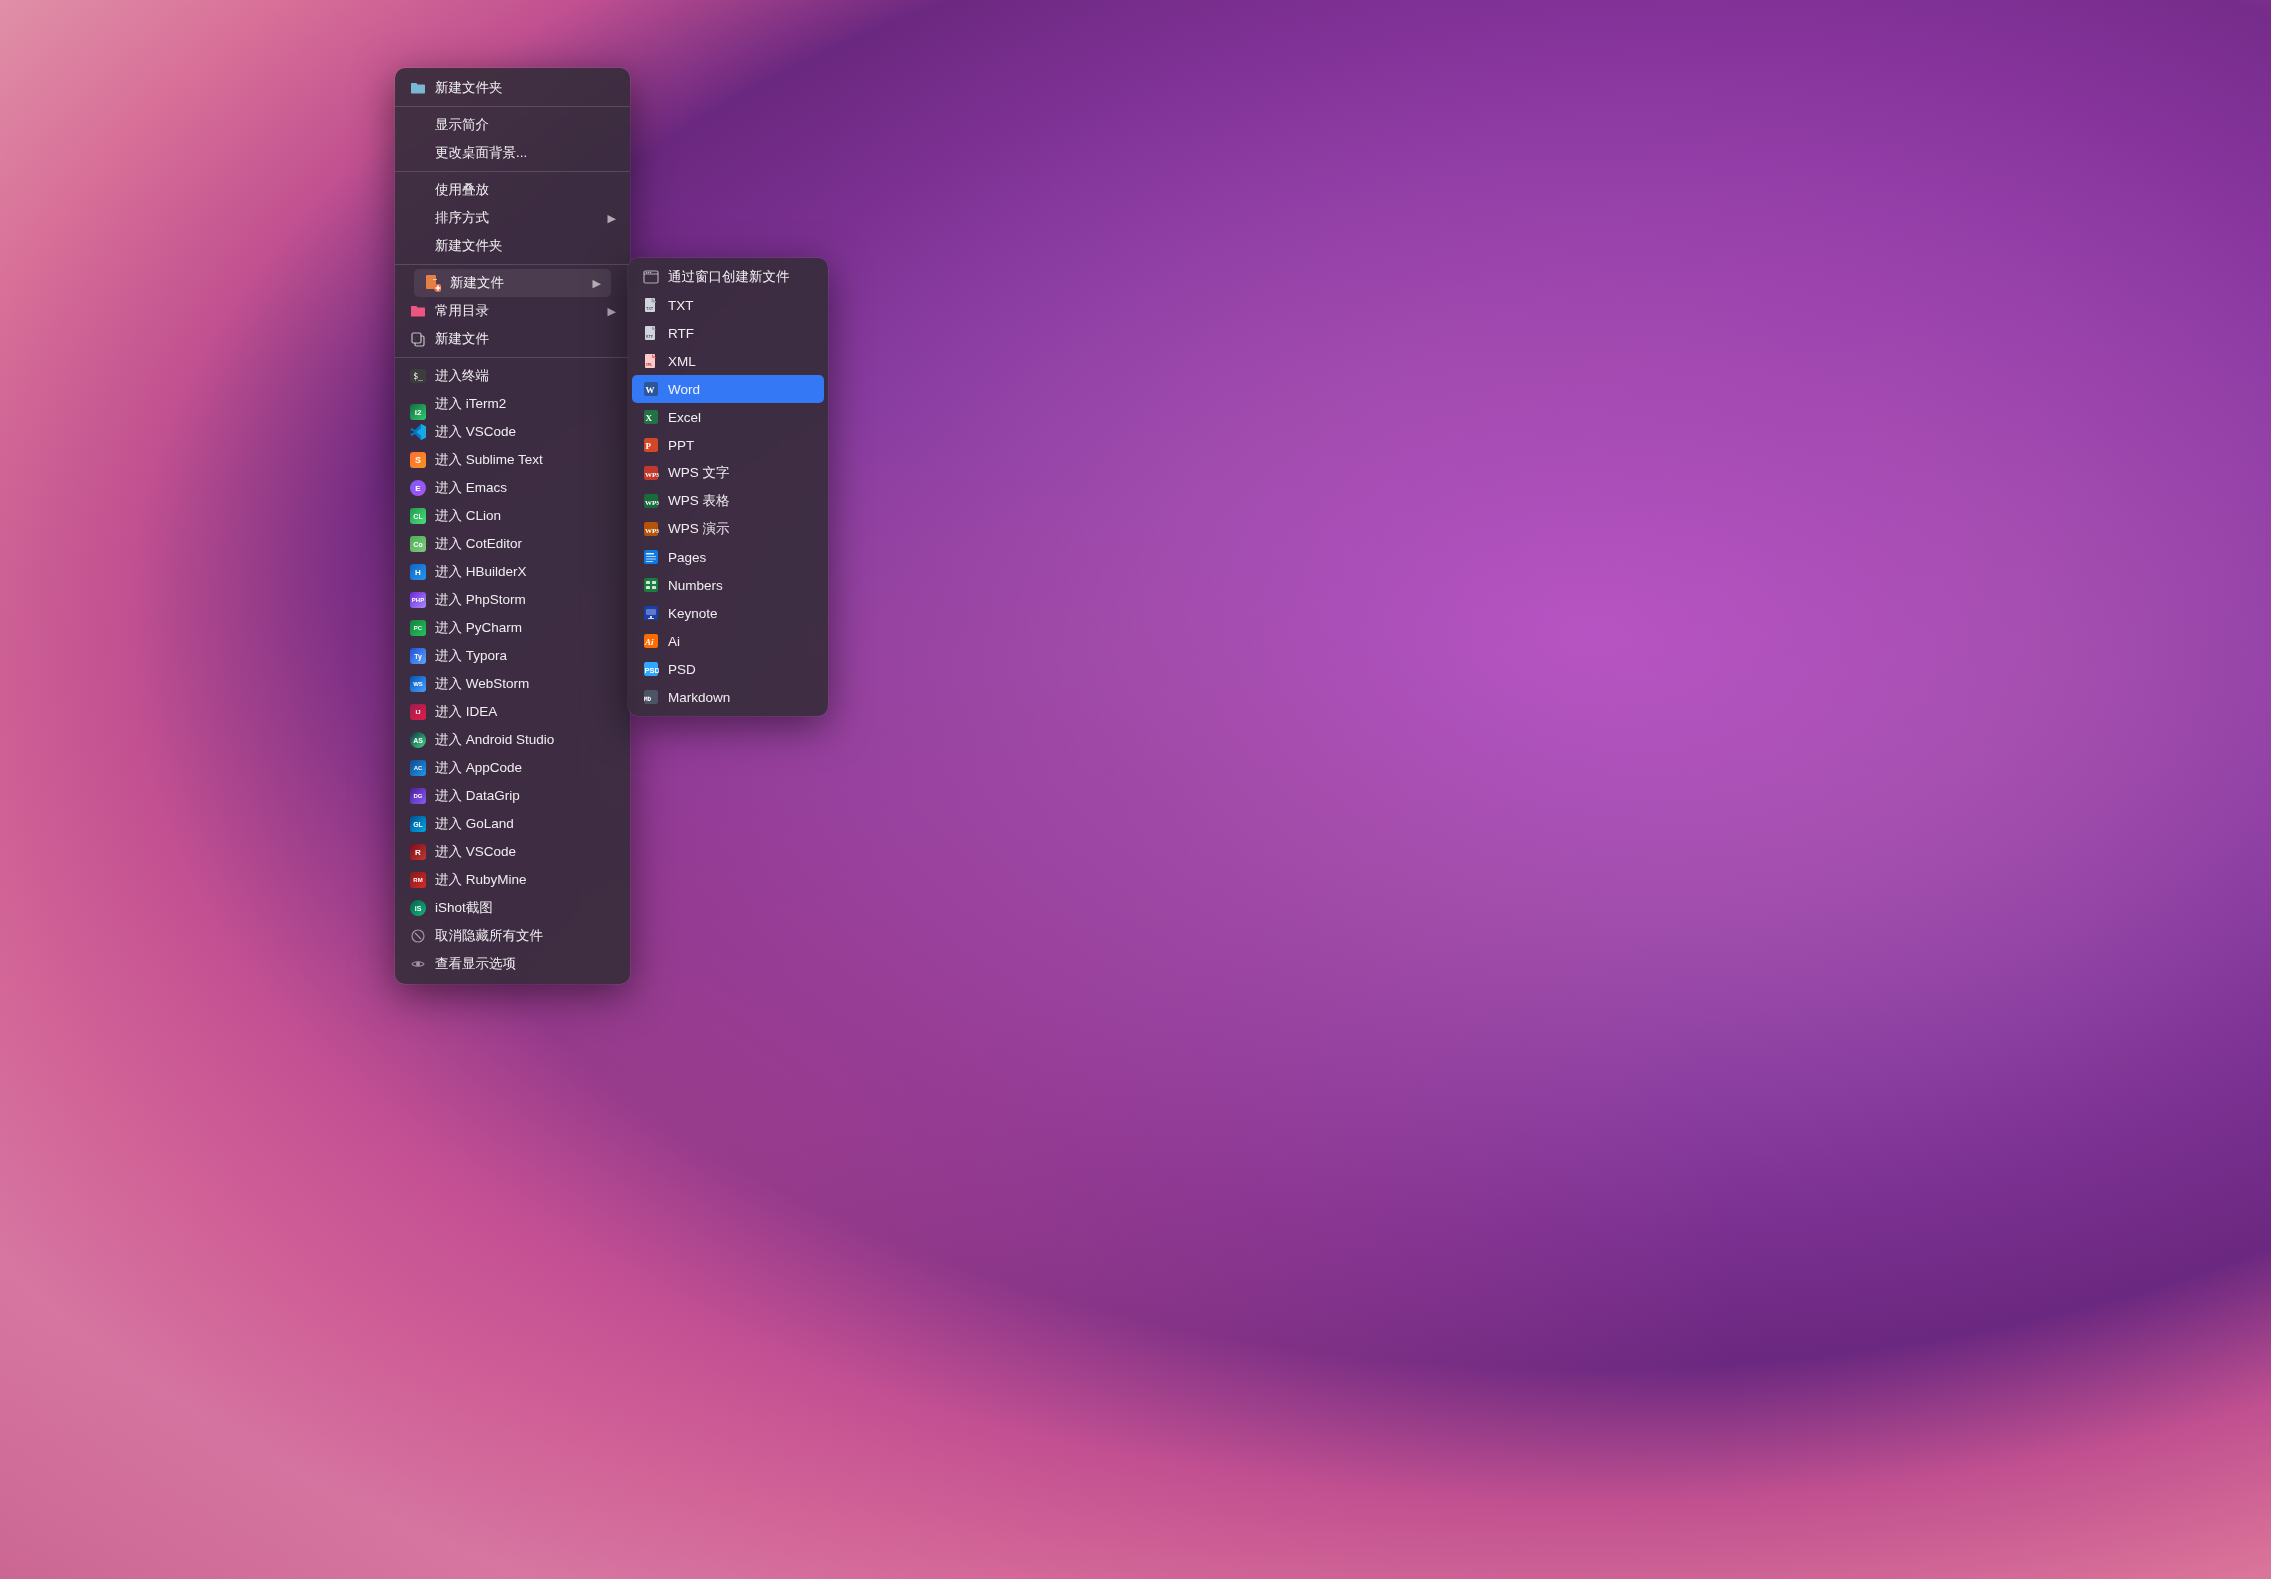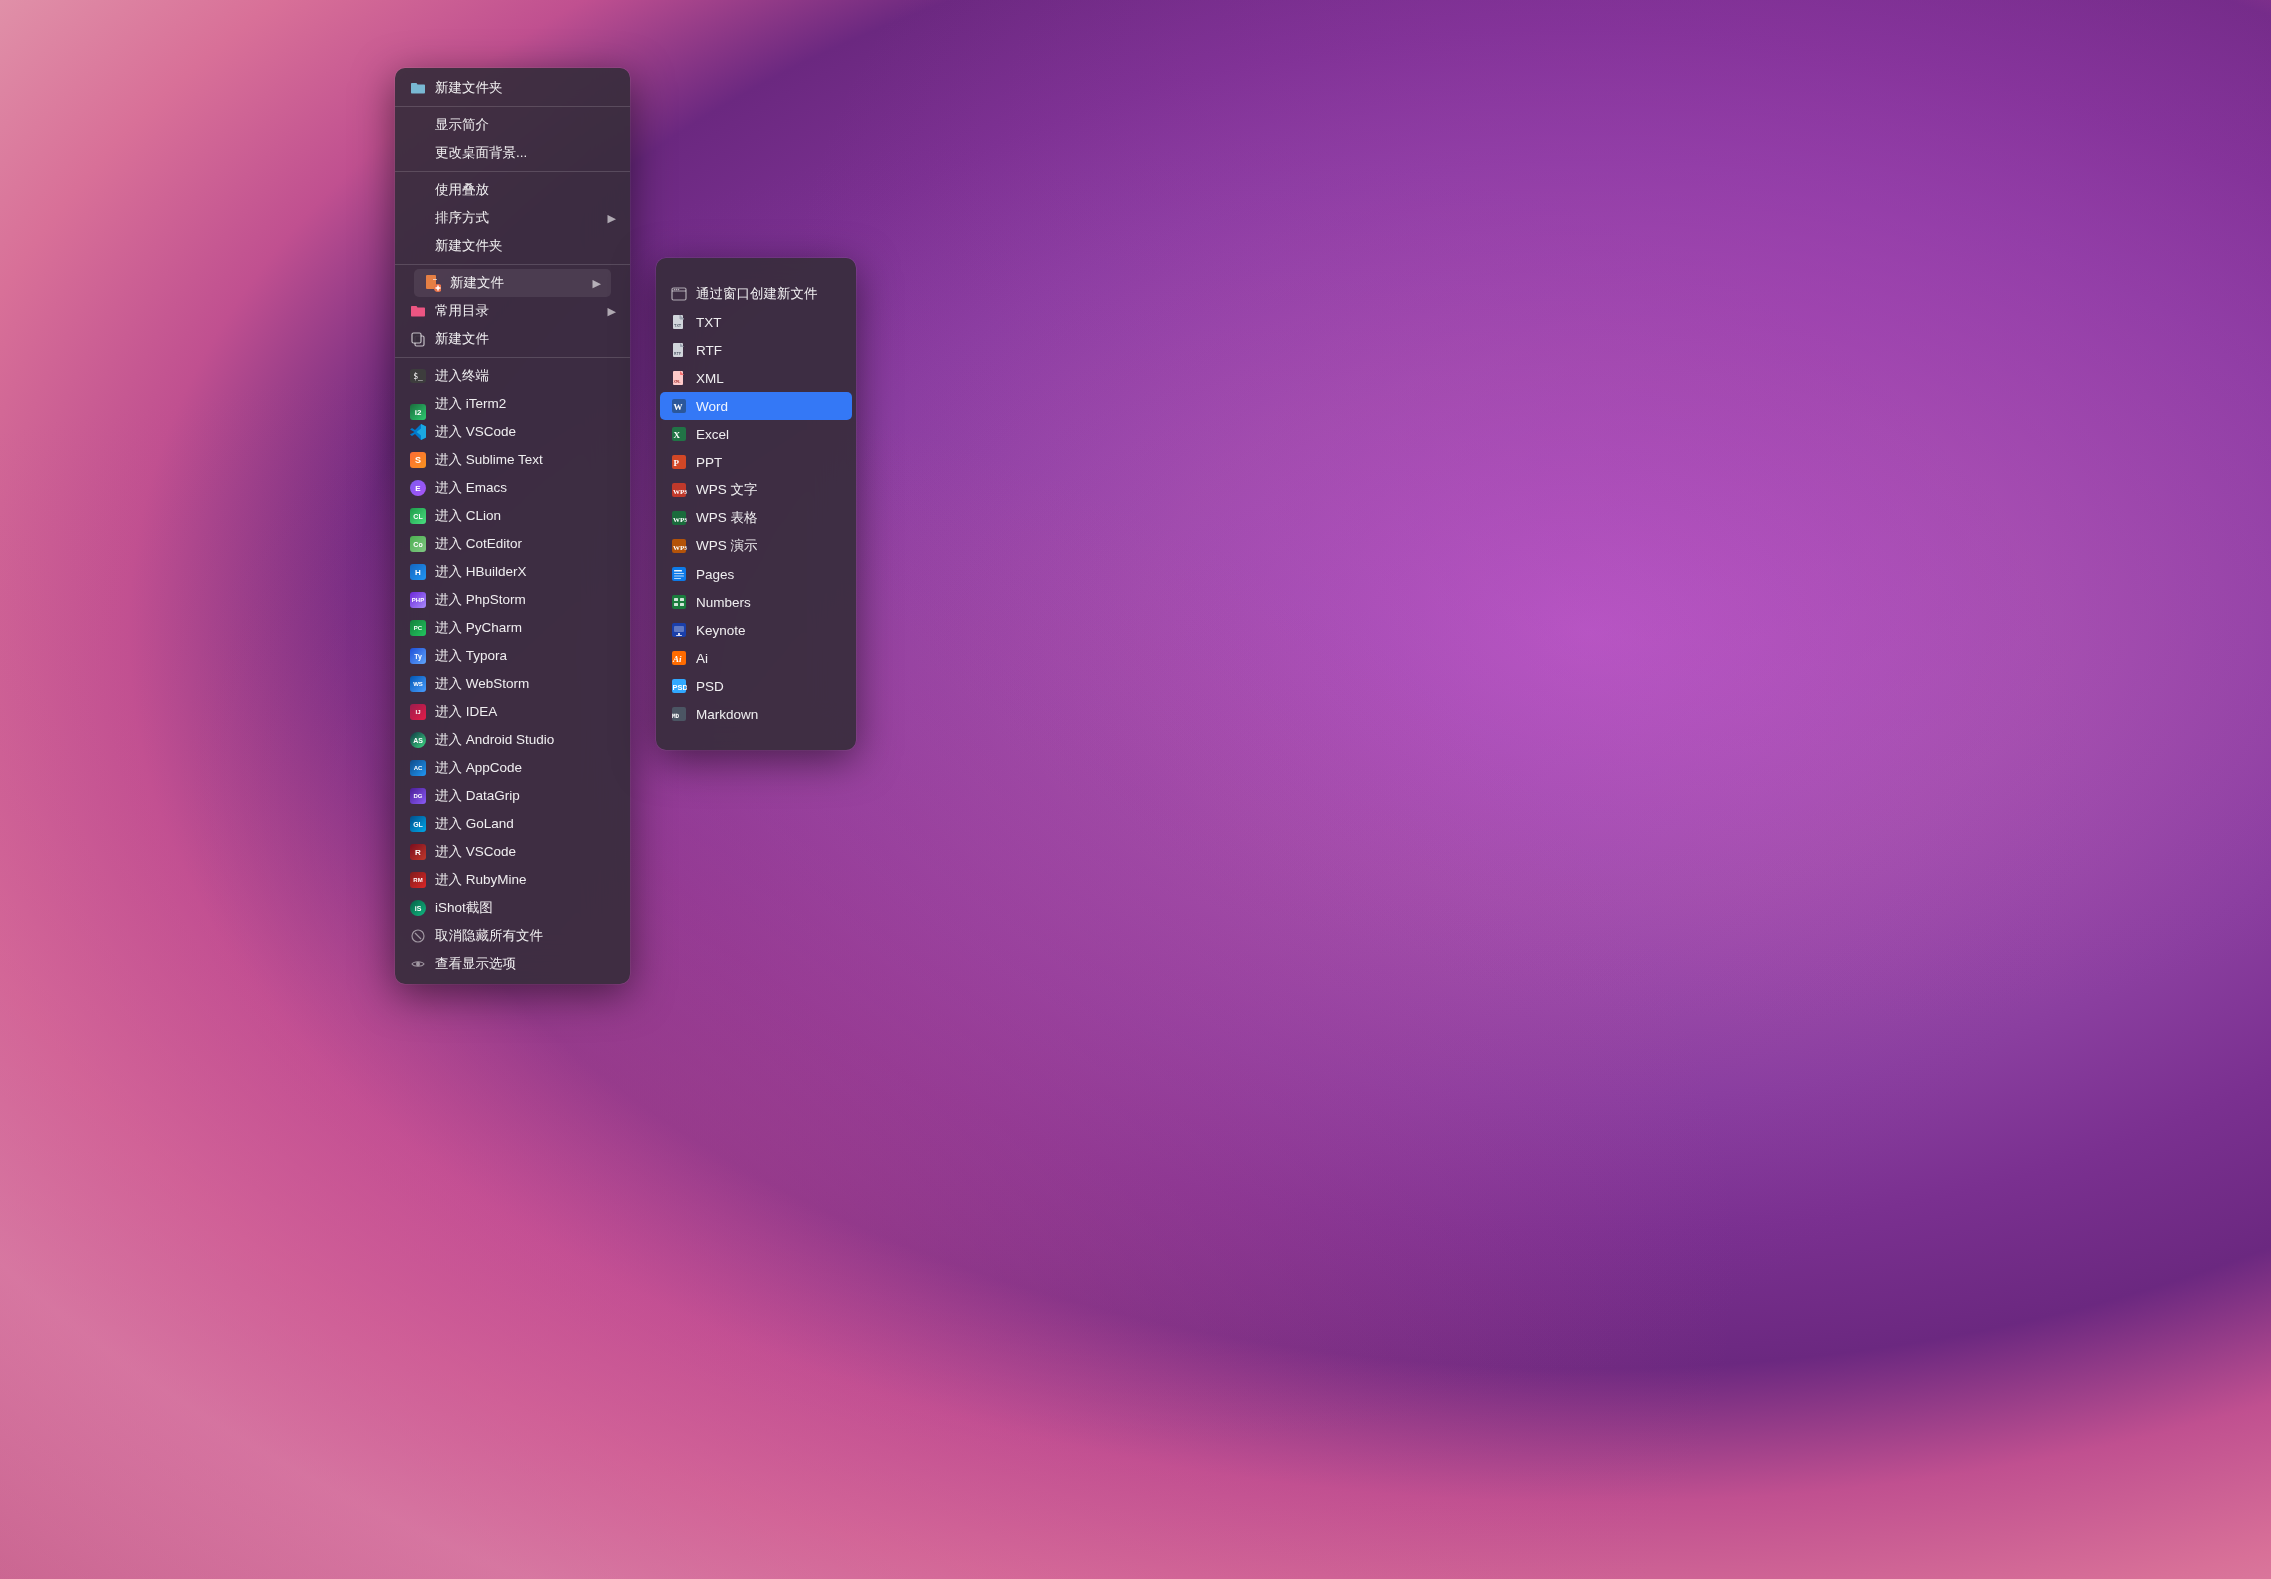--- a/index.html
+++ b/index.html
@@ -37,28 +37,28 @@
       background: rgba(55, 45, 60, 0.92);
       backdrop-filter: blur(20px);
       -webkit-backdrop-filter: blur(20px);
       border-radius: 10px;
       padding: 6px 0;
       box-shadow: 0 10px 40px rgba(0,0,0,0.5), 0 0 0 0.5px rgba(255,255,255,0.15);
     }
 
     .submenu {
       position: absolute;
-      left: 656px;
+      left: 628px;
       top: 258px;
       width: 200px;
       background: rgba(55, 45, 60, 0.92);
       backdrop-filter: blur(20px);
       -webkit-backdrop-filter: blur(20px);
       border-radius: 10px;
-      padding: 22px 0;
+      padding: 5px 0;
       box-shadow: 0 10px 40px rgba(0,0,0,0.5), 0 0 0 0.5px rgba(255,255,255,0.15);
     }
 
     .menu-item {
       display: flex;
       align-items: center;
       padding: 5px 14px;
       color: rgba(255,255,255,0.92);
       font-size: 13.5px;
       cursor: pointer;

